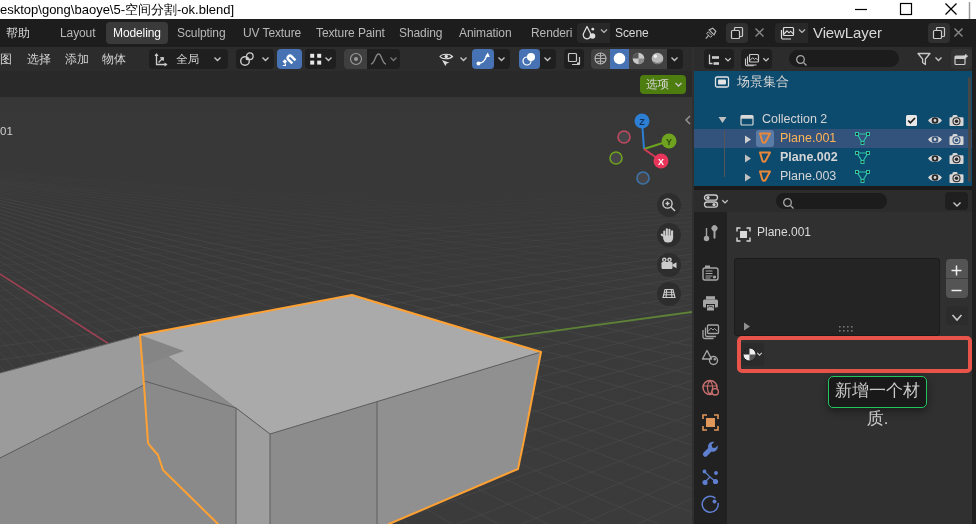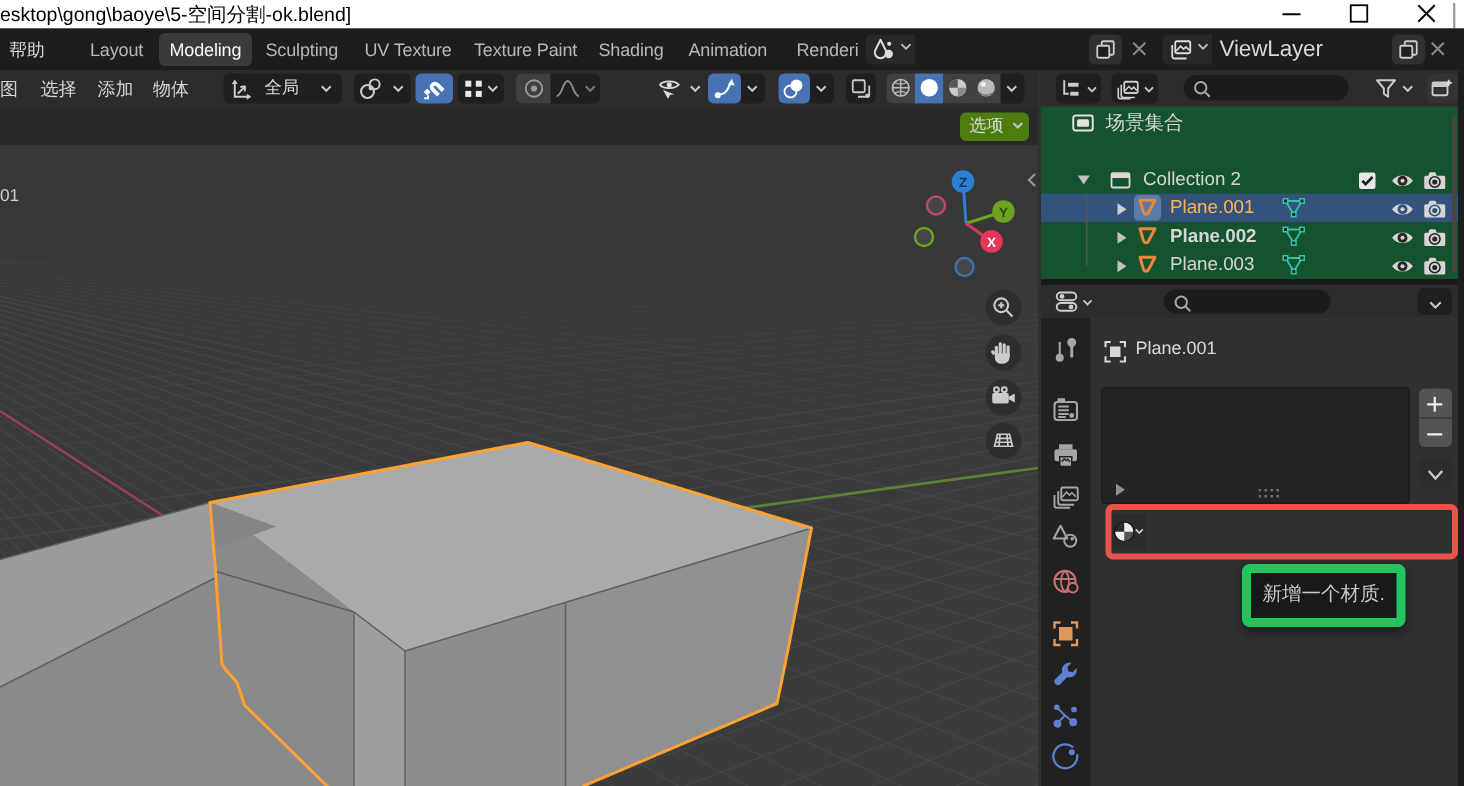--- a/index.html
+++ b/index.html
@@ -20,33 +20,33 @@
 
 #vheader{left:0;top:47px;width:692px;height:24px;background:#2c2c2c;color:#d4d4d4;font-size:12px;}
 #vheader .hi{position:absolute;top:0;height:24px;line-height:24px;}
 .wdg{position:absolute;top:2px;height:20px;background:#1f1f1f;border-radius:4px;}
 .bluebtn{background:#4772b3;border-radius:4px;}
 #toolbar2{left:0;top:71px;width:692px;height:26px;background:#292929;}
 
 #viewport{left:0;top:97px;width:692px;height:427px;background:#3a3a3a;overflow:hidden;}
 
 #outheader{left:694px;top:47px;width:282px;height:24px;background:#2c2c2c;}
-#outliner{left:694px;top:71px;width:282px;height:115px;background:#14532d;color:#d5d5d5;font-size:12.5px;}
+#outliner{left:694px;top:71px;width:282px;height:115px;background:#0c4a6e;color:#d5d5d5;font-size:12.5px;}
 .orow{position:absolute;left:0;width:282px;height:19px;line-height:19px;}
 
 #psplit{left:694px;top:186px;width:282px;height:4px;background:#1a1a1a;}
 #propheader{left:694px;top:190px;width:282px;height:22px;background:#2c2c2c;}
 #proptabs{left:694px;top:212px;width:33px;height:312px;background:#212121;}
 #propbody{left:727px;top:212px;width:249px;height:312px;background:#303030;}
 .ptab{position:absolute;left:7px;width:19px;height:19px;}
 
 .sbox{background:#1c1c1c;border-radius:9px;position:absolute;}
 #redbox{left:737px;top:336px;width:227px;height:29px;border:4px solid #e8544a;border-radius:5px;background:transparent;}
-#tooltip{left:828px;top:376px;width:97px;height:30px;background:#191919;border:6px solid #22c55e;
-  border-radius:5px;color:#c9c9c9;font-size:13px;line-height:28px;text-align:center;box-shadow:0 3px 8px rgba(0,0,0,0.45);}
+#tooltip{left:828px;top:376px;width:97px;height:30px;background:#191919;border:1px solid #22c55e;
+  border-radius:5px;color:#c9c9c9;font-size:17px;line-height:28px;text-align:center;box-shadow:0 3px 8px rgba(0,0,0,0.45);}
 </style>
 </head>
 <body>
 
 <div id="titlebar" class="abs">
   <span class="t">esktop\gong\baoye\5-空间分割-ok.blend]</span>
   <svg class="abs" style="left:852px;top:0" width="120" height="19">
     <line x1="3" y1="9.5" x2="15" y2="9.5" stroke="#000" stroke-width="1.2"></line>
     <rect x="48.5" y="3.5" width="11" height="11" fill="none" stroke="#000" stroke-width="1.2"></rect>
     <path d="M93.5 3.5 L104.5 14.5 M104.5 3.5 L93.5 14.5" stroke="#000" stroke-width="1.3"></path>
@@ -67,20 +67,30 @@
 
   <div class="idwidget" style="left:577px;width:33px;background:#282828;border-radius:4px 0 0 4px;">
     <svg class="ico" style="margin:2px 0 0 4px" width="16" height="16" viewBox="0 0 16 16">
       <path d="M6 1.5 L9.5 8.5 a3.8 3.8 0 1 1 -7 0 Z" fill="none" stroke="#ddd" stroke-width="1.3" stroke-linejoin="round"></path>
       <circle cx="11.5" cy="11" r="2.8" fill="#ddd"></circle>
       <circle cx="11.8" cy="4.2" r="1.4" fill="#ddd"></circle>
     </svg>
     <svg class="ico" width="8" height="8" viewBox="0 0 8 8" style="margin-bottom:3px">
         <path d="M1 2.5 L4 5.5 L7 2.5" stroke="#bbb" stroke-width="1.2" fill="none"></path>
       </svg>
+  </div>
+  <div class="idwidget" style="left:610px;width:112px;background:#1d1d1d;border-radius:0 4px 4px 0;font-size:12px;line-height:20px;">
+    <span style="padding-left:5px">Scene</span>
+    <svg class="abs" style="right:4px;top:3px" width="14" height="14" viewBox="0 0 14 14">
+      <g stroke="#b5b5b5" stroke-width="1.2" fill="none">
+        <path d="M8.7 2.2 L11.8 5.3 L10 8.8 L5.2 4 Z"></path>
+        <path d="M4.3 5.8 L8.2 9.7 L6.6 11.3 L2.7 7.4 Z" stroke-width="1"></path>
+        <path d="M4.6 9.4 L1.8 12.6"></path>
+      </g>
+    </svg>
   </div>
   <div class="idwidget" style="left:726px;width:22px;background:#303030;">
     <svg class="ico" style="margin:3px 0 0 4px" width="14" height="14" viewBox="0 0 14 14">
       <rect x="4.5" y="1.5" width="8" height="9" rx="1" fill="none" stroke="#ccc" stroke-width="1.2"></rect>
       <rect x="1.5" y="4.5" width="8" height="8" rx="1" fill="#1f1f1f" stroke="#ccc" stroke-width="1.2"></rect>
     </svg>
   </div>
   <div class="abs" style="left:751px;top:4px;width:18px;height:20px;">
     <svg class="ico" style="margin:3px 0 0 2px" width="13" height="13" viewBox="0 0 13 13">
         <path d="M2.5 2.5 L10.5 10.5 M10.5 2.5 L2.5 10.5" stroke="#8a8a8a" stroke-width="1.4"></path>

